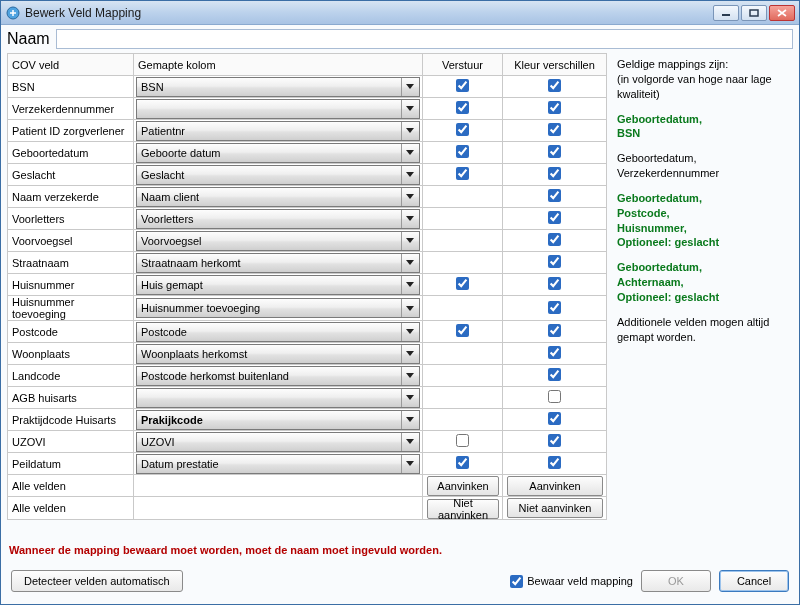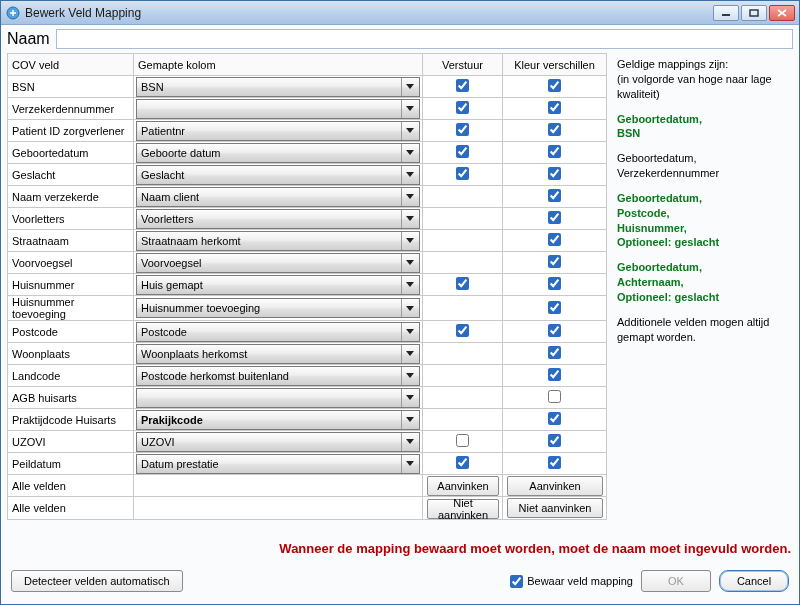--- a/index.html
+++ b/index.html
@@ -76,30 +76,30 @@
     height:20px; padding:0 8px; border:1px solid #8a8a8a; border-radius:2px;
     background: linear-gradient(to bottom,#fdfdfd,#e4e4e4);
     font:inherit; display:inline-flex; align-items:center; justify-content:center;
     min-width: 88px; cursor:default;
   }
 
   .sidepanel { width:178px; padding:4px 6px 4px 2px; font-size:11px; line-height:1.35; }
   .sidepanel .green { color:#0a7a1d; font-weight:bold; }
   .sidepanel p { margin:0 0 10px 0; }
 
-  .warning { color:#b30000; font-weight:bold; padding:6px 2px 10px 2px; font-size:13px;text-align:right; }
+  .warning { color:#b30000; font-weight:bold; padding:6px 2px 10px 2px; font-size:11px; }
 
   .footer { display:flex; align-items:center; gap:8px; padding:4px 4px 6px 4px; }
   .footer .spacer { flex:1; }
   .btn {
     height:22px; min-width:70px; padding:0 12px; border:1px solid #8a8a8a; border-radius:3px;
     background:linear-gradient(to bottom,#fdfdfd,#e9e9e9); font:inherit;
   }
   .btn.disabled { color:#9a9a9a; }
-  .btn.default { border-color:#3b7abf; box-shadow:0 0 0 1px #9cc3ec inset;border-radius:9px; }
+  .btn.default { border-color:#3b7abf; box-shadow:0 0 0 1px #9cc3ec inset; }
   .chk-row { display:flex; align-items:center; gap:4px; }
 </style>
 </head>
 <body>
 
 <div class="window">
   <div class="titlebar">
     <span class="title-icon">
       <svg width="14" height="14" viewBox="0 0 14 14">
           <circle cx="7" cy="7" r="6" fill="#4fa3e0" stroke="#2a6aa0"></circle>
@@ -221,35 +221,35 @@
                 <td style="padding: 0px 2px;">
                   <div class="combo">
                     <span class="combo-text">Voorletters</span>
                     <span class="combo-arrow"></span>
                   </div>
                 </td>
                 <td class="center"></td>
                 <td class="center"><input type="checkbox" checked="" style=""></td>
               </tr>
               <tr>
+                <td>Voorvoegsel</td>
+                <td style="padding: 0px 2px;">
+                  <div class="combo">
+                    <span class="combo-text">Voorvoegsel</span>
+                    <span class="combo-arrow"></span>
+                  </div>
+                </td>
+                <td class="center"></td>
+                <td class="center"><input type="checkbox" checked="" style=""></td>
+              </tr>
+              <tr>
                 <td>Straatnaam</td>
                 <td style="padding: 0px 2px;">
                   <div class="combo">
                     <span class="combo-text">Straatnaam herkomt</span>
-                    <span class="combo-arrow"></span>
-                  </div>
-                </td>
-                <td class="center"></td>
-                <td class="center"><input type="checkbox" checked="" style=""></td>
-              </tr>
-              <tr>
-                <td>Voorvoegsel</td>
-                <td style="padding: 0px 2px;">
-                  <div class="combo">
-                    <span class="combo-text">Voorvoegsel</span>
                     <span class="combo-arrow"></span>
                   </div>
                 </td>
                 <td class="center"></td>
                 <td class="center"><input type="checkbox" checked="" style=""></td>
               </tr>
               <tr>
                 <td>Huisnummer</td>
                 <td style="padding: 0px 2px;">
                   <div class="combo">

